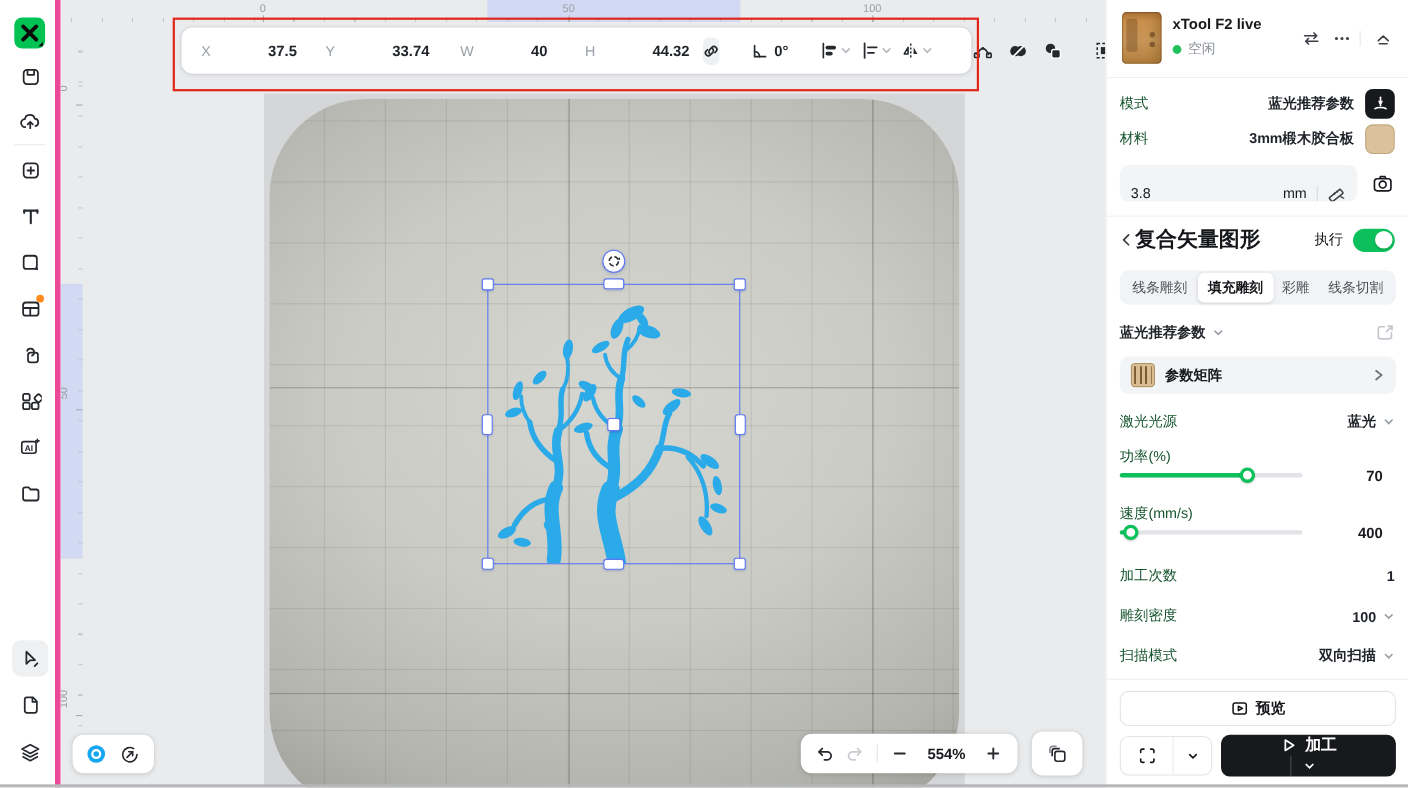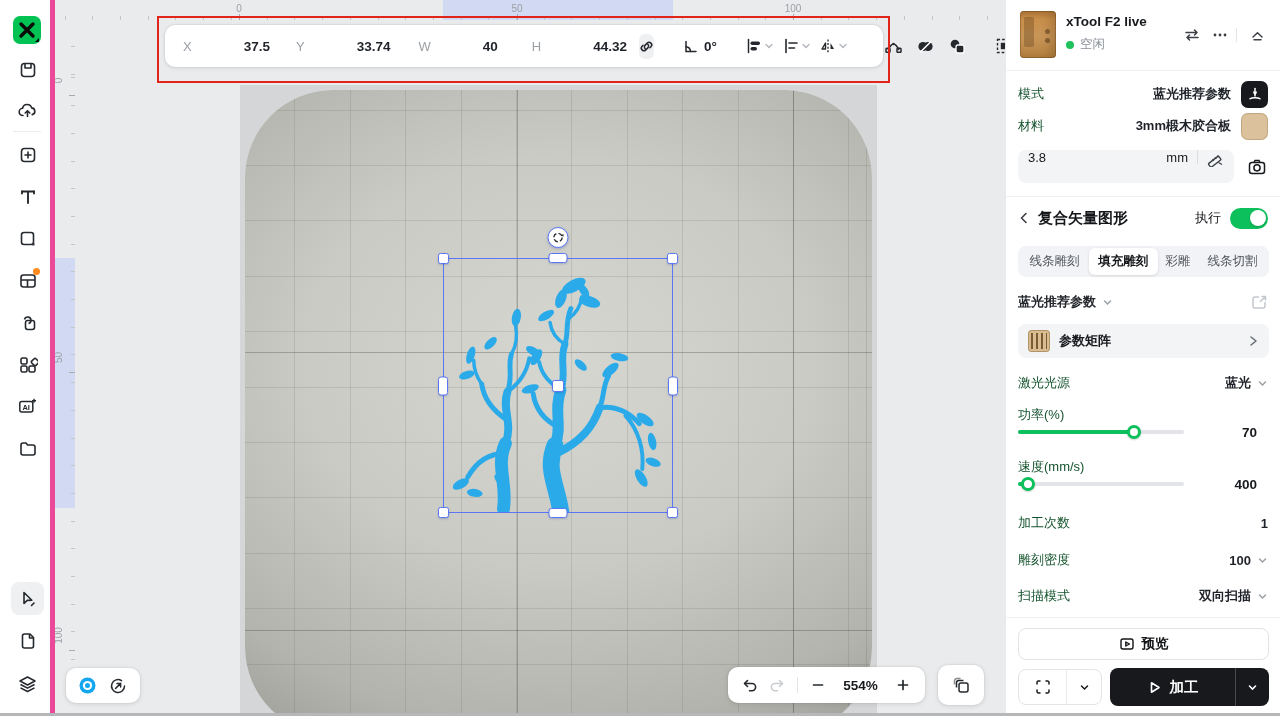--- a/index.html
+++ b/index.html
@@ -81,27 +81,27 @@
   #dev-thumb { position:absolute; left:14px; top:11px; width:36px; height:47px; border-radius:4px;
      background:linear-gradient(180deg,#b07839 0%,#c98f4b 18%,#c89558 55%,#b3813f 100%); box-shadow:inset 0 0 0 1px rgba(90,55,15,.35), inset -6px 0 8px rgba(90,55,15,.25); }
   #dev-thumb::before { content:""; position:absolute; left:4px; top:6px; width:10px; height:30px; background:rgba(60,35,8,.25); border-radius:2px; }
   #dev-thumb::after { content:""; position:absolute; right:6px; top:18px; width:5px; height:5px; border-radius:50%; background:rgba(60,35,8,.45); box-shadow:0 9px 0 rgba(60,35,8,.45); }
   #dev-name { position:absolute; left:60px; top:14px; font-size:13.5px; font-weight:700; color:#17191c; }
   #dev-status { position:absolute; left:60px; top:36px; display:flex; align-items:center; gap:6px; color:#8a8f98; font-size:12.5px; }
   #dev-status .dot { width:8px; height:8px; border-radius:50%; background:#21c25e; }
   .hdr-ic { position:absolute; top:24px; width:22px; height:22px; display:flex; align-items:center; justify-content:center; }
   .p-divider { position:absolute; left:0; width:275px; height:1px; background:#eef0f1; }
 
-  #thick-input { position:absolute; left:12px; top:150px; width:216px; height:33px; background:#f3f4f6; border-radius:8px; display:flex; align-items:flex-start; padding:0 10px; }
+  #thick-input { position:absolute; left:12px; top:150px; width:216px; height:33px; background:#f3f4f6; border-radius:8px; display:flex; align-items:flex-end; padding:0 10px; }
   #thick-input .unit { margin-left:auto; color:#17191c; font-size:13px; }
   #thick-input .idiv { width:1px; height:14px; background:#d9dbde; margin:0 9px; }
   #cam-btn { position:absolute; left:238px; top:154px; width:26px; height:26px; display:flex; align-items:center; justify-content:center; }
 
   #sec-hdr { position:absolute; left:12px; right:12px; top:206px; height:24px; display:flex; align-items:center; }
-  #sec-title { font-size:15px; font-weight:700; color:#141619; margin-left:8px; }
+  #sec-title { font-size:19px; font-weight:700; color:#141619; margin-left:2px; }
   #exec-label { margin-left:auto; font-size:13px; color:#17191c; margin-right:9px; }
   #toggle { width:38px; height:21px; border-radius:11px; background:#0cc05c; position:relative; }
   #toggle .knob { position:absolute; right:2.5px; top:2.5px; width:16px; height:16px; border-radius:50%; background:#fff; box-shadow:0 1px 2px rgba(0,0,0,.2); }
 
   #tabs { position:absolute; left:12px; top:246px; width:251px; height:31px; background:#f2f3f6; border-radius:8px; display:flex; padding:2px;text-align:right; }
   .tab { flex:1 1 auto; display:flex; align-items:center; justify-content:center; font-size:12.5px; color:#4e5258; border-radius:6px; white-space:nowrap; padding:0 4px; }
   .tab.active { background:#fff; color:#141619; font-weight:700; box-shadow:0 1px 3px rgba(20,22,26,.12); }
   .tab.narrow { flex:0.72 1 auto; }
 
   #preset-row { top:292px; height:20px; }
@@ -113,21 +113,21 @@
 
   .slider { position:absolute; left:12px; width:166px; height:4px; border-radius:2px; background:#e3e4e7; }
   .slider .fill { position:absolute; left:0; top:0; height:4px; border-radius:2px; background:#0cc05c; }
   .slider .knob { position:absolute; right:-7px; top:50%; transform:translateY(-50%); width:14px; height:14px; border-radius:50%; background:#fff; border:3.5px solid #0cc05c; box-shadow:0 1px 2px rgba(0,0,0,.18); }
   .slide-val { position:absolute; right:23px; font-size:13.5px; font-weight:600; color:#17191c; }
 
   #preview-btn { position:absolute; left:12px; top:628px; width:251px; height:32px; border:1px solid #e3e4e7; border-radius:8px; background:#fff; display:flex; align-items:center; justify-content:center; gap:7px; font-size:13.5px; font-weight:700; color:#141619; }
   #frame-group { position:absolute; left:12px; top:669px; width:84px; height:36px; border:1px solid #e3e4e7; border-radius:8px; background:#fff; display:flex; align-items:center; }
   #frame-group .half1 { flex:1.4; display:flex; align-items:center; justify-content:center; height:100%; border-right:1px solid #e9eaec; }
   #frame-group .half2 { flex:1; display:flex; align-items:center; justify-content:center; height:100%; }
-  #process-btn { position:absolute; left:104px; top:668px; width:159px; height:38px; background:#17191c; border-radius:8px; display:flex; align-items:center; color:#fff; }
+  #process-btn { position:absolute; left:104px; top:668px; width:159px; height:38px; background:#17191c; border-radius:8px; display:flex; align-items:center; color:#fff;flex-direction:column; }
   #process-btn .main { flex:1; display:flex; align-items:center; justify-content:center; gap:8px; font-size:14.5px; font-weight:700; }
   #process-btn .split { width:34px; height:100%; border-left:1px solid rgba(255,255,255,.22); display:flex; align-items:center; justify-content:center; }
 </style>
 </head>
 <body>
 
 <div id="sidebar" class="abs">
   <div id="logo">
     <svg width="18" height="18" viewBox="0 0 18 18">
         <path d="M3 3 L15 15 M15 3 L3 15" stroke="#0a0a0a" stroke-width="3.4" stroke-linecap="round"></path>

